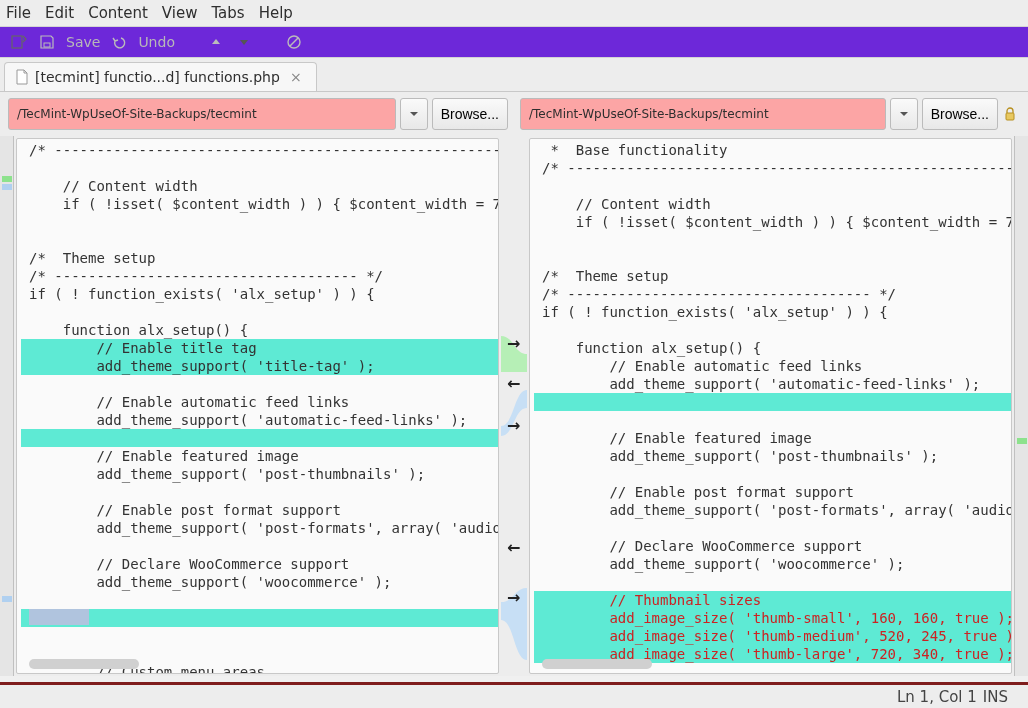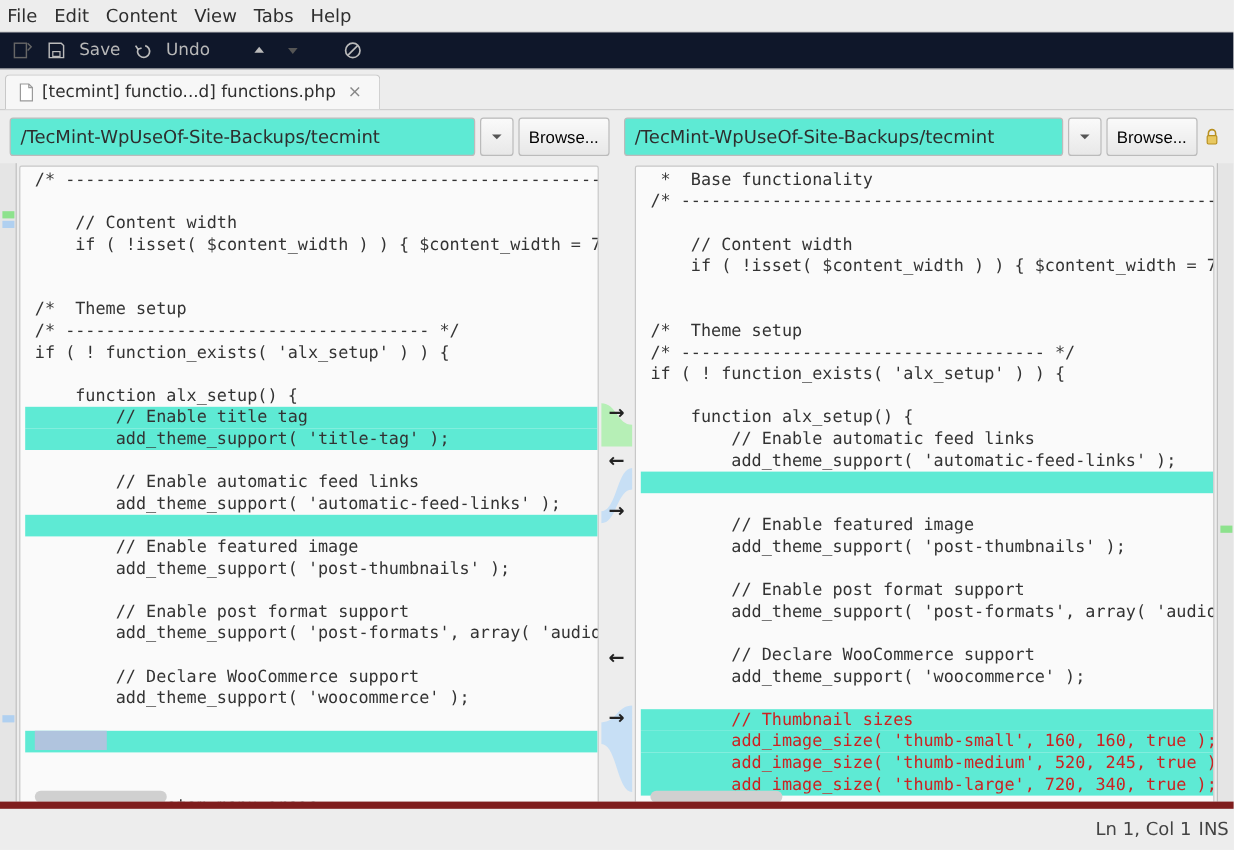--- a/index.html
+++ b/index.html
@@ -1,49 +1,49 @@
 <!DOCTYPE html>
 <html><head>
 <meta charset="utf-8">
 <style>
 * { margin: 0; padding: 0; box-sizing: border-box; }
 body { font-family: "DejaVu Sans", Arial, sans-serif; font-size: 13px; background: #f0f0f0; color: #2e2e2e; width: 1028px; height: 708px; overflow: hidden; }
 .menubar { background: #ededed; padding: 4px 6px; display: flex; gap: 14px; border-bottom: 1px solid #d4d4d4; align-items: flex-end; }
 .menubar span { font-size: 15px; color: #2e2e2e; cursor: pointer; }
-.toolbar { background: #0f172a; padding: 6px 10px; display: flex; align-items: center; gap: 10px; border-bottom: 1px solid #d4d4d4; }
+.toolbar { background: #6d28d9; padding: 6px 10px; display: flex; align-items: center; gap: 10px; border-bottom: 1px solid #d4d4d4; }
 .tb-icon { width: 18px; height: 18px; display: inline-flex; align-items: center; justify-content: center; color: #888; }
 .tb-icon.active { color: #555; }
 .tb-label { color: #b8b8b8; font-size: 14px; }
 .tabbar { background: #ededed; display: flex; border-bottom: 1px solid #c8c8c8; padding-top: 4px; }
 .tab { background: #f7f7f7; border: 1px solid #c8c8c8; border-bottom: none; border-radius: 4px 4px 0 0; padding: 6px 10px; display: flex; align-items: center; gap: 6px; margin-left: 4px; font-size: 14px; }
 .tab .doc-icon { width: 14px; height: 16px; }
 .tab .close { color: #888; font-size: 14px; padding: 0 4px; cursor: pointer; }
 .pathbar-row { display: flex; gap: 12px; padding: 6px 8px; background: #ededed; }
 .path-group { display: flex; flex: 1; gap: 4px; align-items: center; }
-.path-input { flex: 1; background: #5eead4; border: 1px solid #bbb; border-radius: 3px; padding: 6px 8px; font-size: 15px; white-space: nowrap; overflow: hidden; text-overflow: ellipsis; height: 32px; display: flex; align-items: center; }
+.path-input { flex: 1; background: #fca5a5; border: 1px solid #bbb; border-radius: 3px; padding: 6px 8px; font-size: 12px; white-space: nowrap; overflow: hidden; text-overflow: ellipsis; height: 32px; display: flex; align-items: center; }
 .path-dd { width: 28px; height: 32px; border: 1px solid #bbb; border-radius: 3px; background: linear-gradient(#fafafa,#e8e8e8); display: flex; align-items: center; justify-content: center; cursor: pointer; }
 .browse-btn { height: 32px; padding: 2px 8px; border: 1px solid #bbb; border-radius: 3px; background: linear-gradient(#fafafa,#e8e8e8); font-size: 14px; cursor: pointer; }
 .lock-icon { width: 18px; height: 18px; display: flex; align-items: center; }
 .diff-area { display: flex; height: 540px; background: #ededed; position: relative; }
 .gutter { width: 14px; background: #e5e5e5; border-right: 1px solid #c0c0c0; position: relative; }
 .gutter.right { border-left: 1px solid #c0c0c0; border-right: none; }
 .gutter-mark { position: absolute; left: 2px; width: 10px; height: 6px; }
 .gutter-mark.green { background: #8de28d; }
 .gutter-mark.blue { background: #b0d0f0; }
 .pane { flex: 1; background: #fafafa; border: 1px solid #c8c8c8; border-radius: 2px; margin: 2px; overflow: hidden; position: relative; font-family: "DejaVu Sans Mono", monospace; font-size: 14px; line-height: 18px; color: #333; }
 .pane-inner { white-space: pre; padding: 2px 0 0 4px; }
 .code-line { padding: 0 8px; height: 18px; }
 .hl-green { background: #5eead4; }
 .hl-blue { background: #5eead4; }
 .hl-sel { background: #b0c4de; display: inline-block; width: 60px; height: 16px; }
 .diff-red { color: #cc2222; }
 .scrollbar-h { position: absolute; bottom: 4px; left: 12px; width: 110px; height: 10px; background: #d0d0d0; border-radius: 5px; }
 .center-strip { width: 26px; position: relative; background: #ededed; }
 .arrow { position: absolute; width: 16px; height: 16px; font-size: 16px; font-weight: bold; color: #222; cursor: pointer; }
-.statusbar { position: absolute; bottom: 0; left: 0; right: 0; height: 40px; background: #ededed; border-top: 6px solid #7f1d1d; display: flex; justify-content: flex-end; align-items: center; padding: 0 4px; font-size: 15px; color: #444; }
+.statusbar { position: absolute; bottom: 0; left: 0; right: 0; height: 26px; background: #ededed; border-top: 3px solid #7f1d1d; display: flex; justify-content: flex-end; align-items: center; padding: 0 20px; font-size: 15px; color: #444; }
 svg { display: block; }
 </style>
 </head>
 <body>
 
 <div class="menubar">
   <span>File</span>
   <span>Edit</span>
   <span>Content</span>
   <span>View</span>

